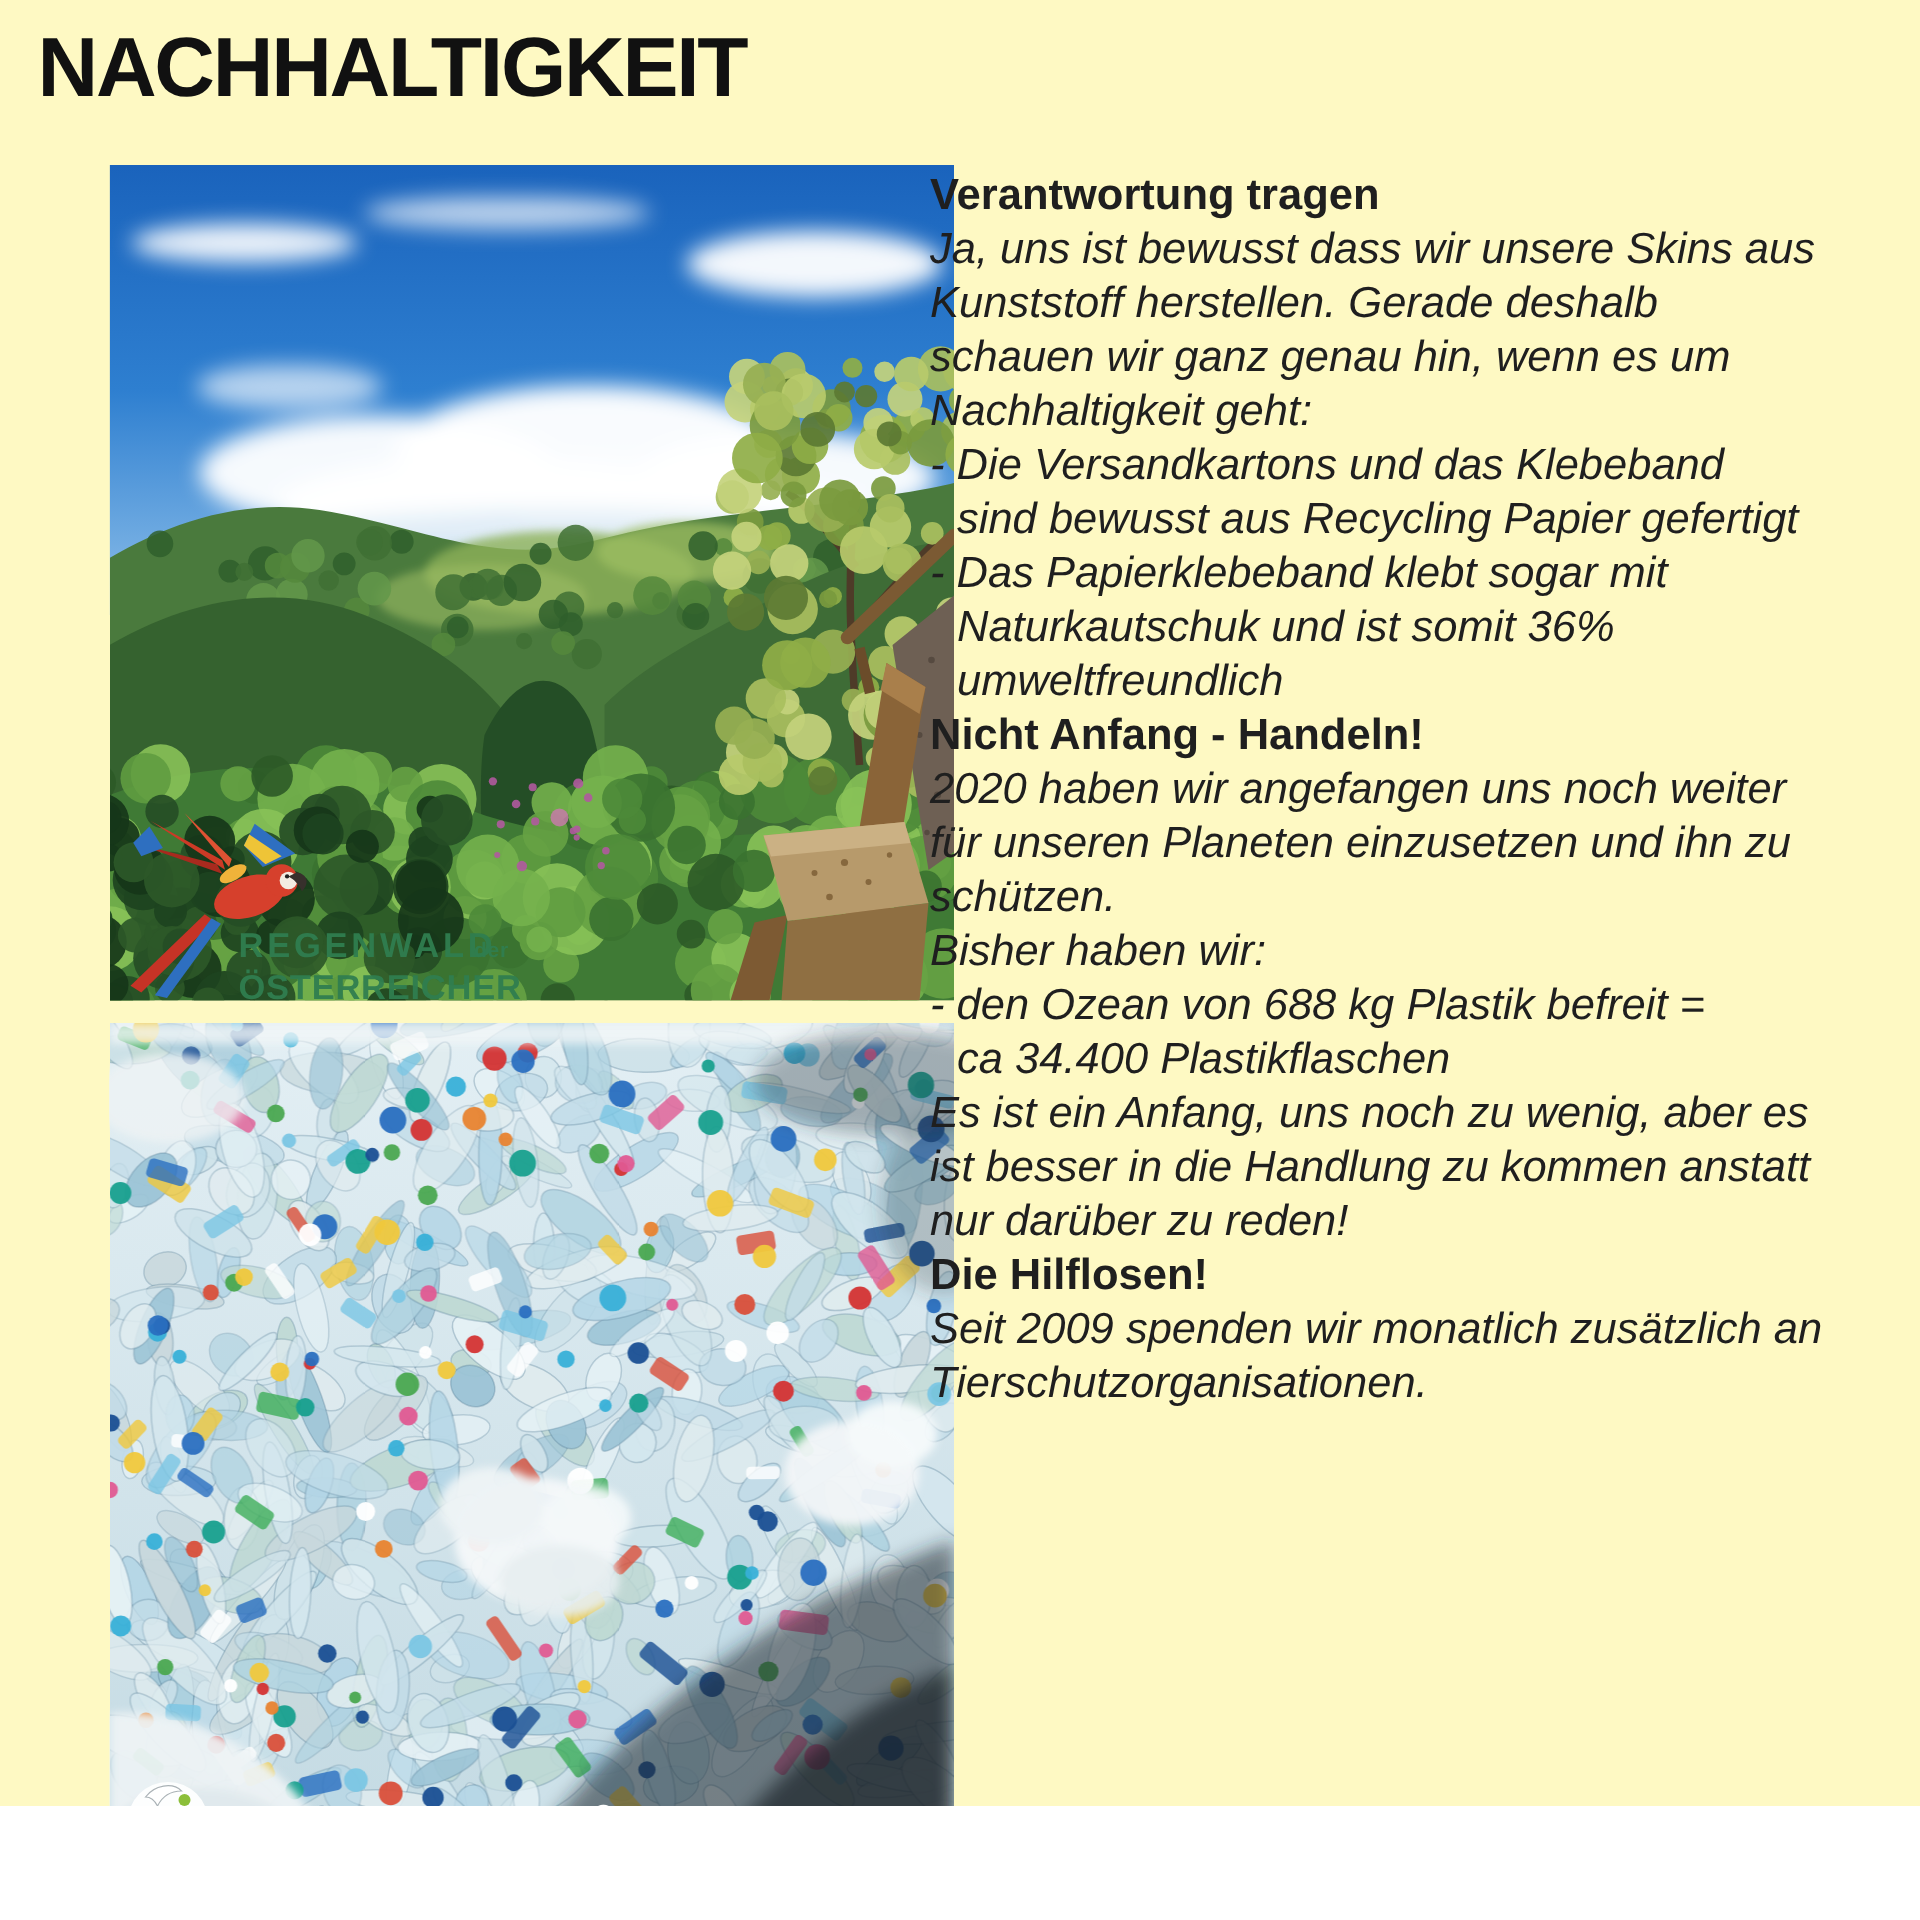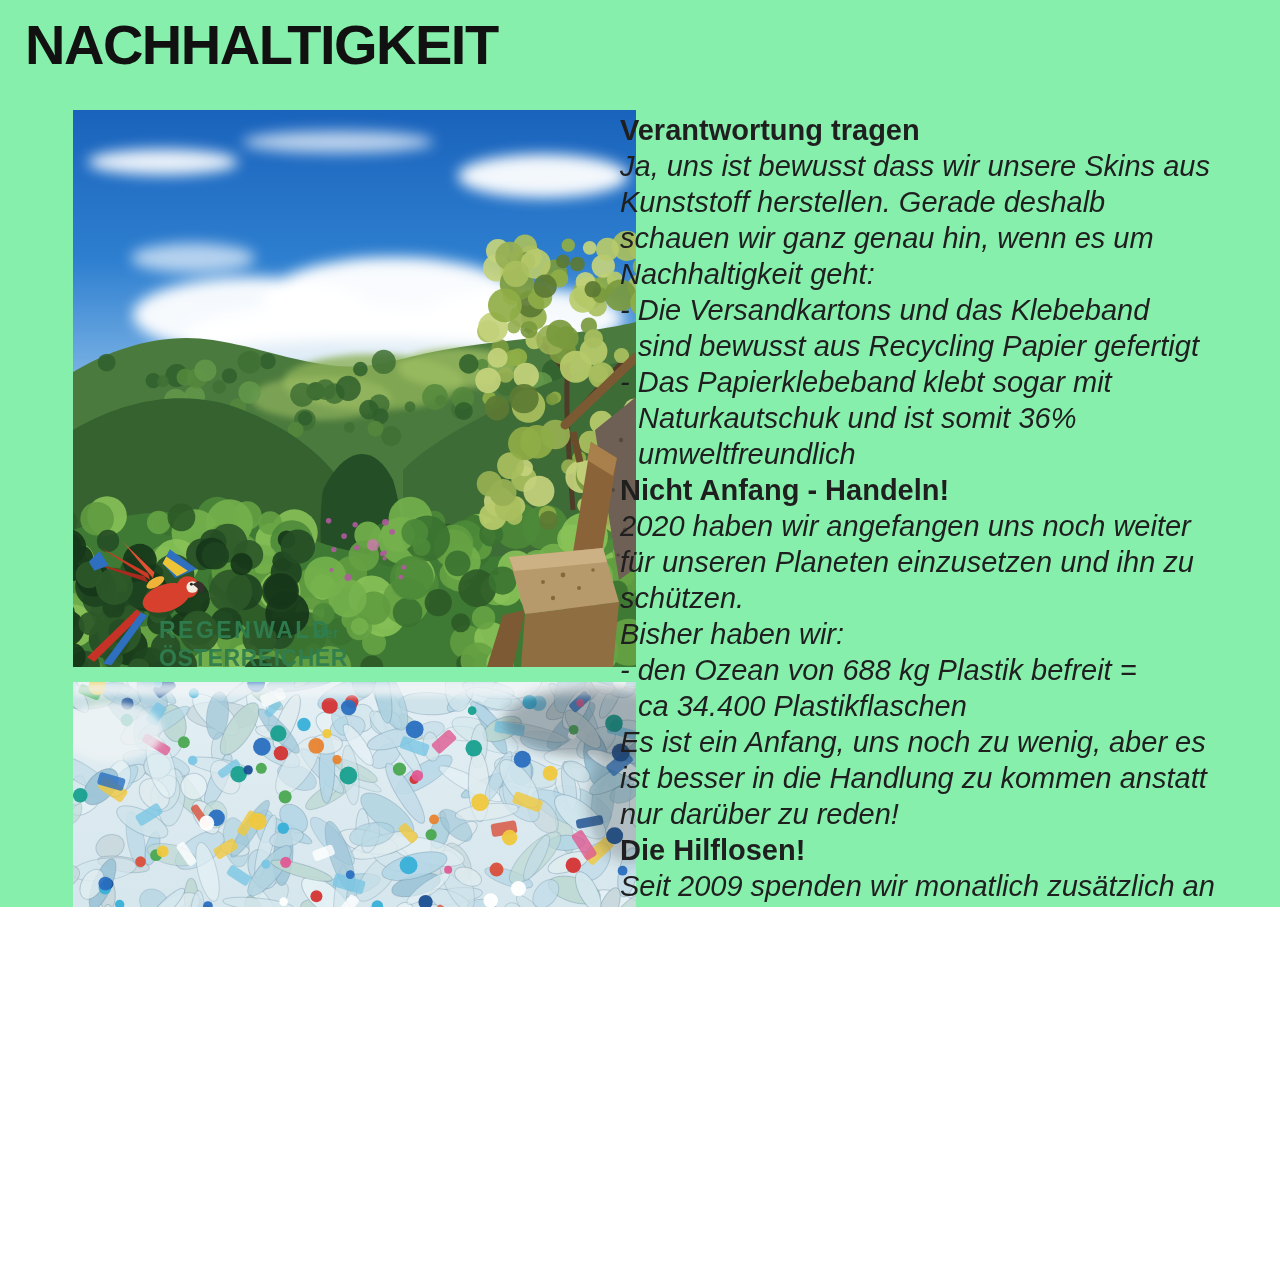--- a/index.html
+++ b/index.html
@@ -1,16 +1,16 @@
 <!DOCTYPE html>
 <html style="--text: #1f1f1f; --regenwald-green: #2f7d4f; --plasticbank-cyan: #35b8d6; --plasticbank-gray: #b9bcbe;"><head>
 <meta charset="utf-8">
 <style>
   html,body{margin:0;padding:0;background:#ffffff;}
-  .page{position:relative;width:1280px;height:907px;background:#86efac;overflow:hidden;
+  .page{position:relative;width:1280px;height:1204px;background:#fef9c3;overflow:hidden;
         font-family:"Liberation Sans",sans-serif;}
   .title{position:absolute;left:25px;top:14px;margin:0;font-size:56px;line-height:62px;
          font-weight:800;letter-spacing:-1.5px;color:#111;}
   .photo{position:absolute;left:27px;overflow:hidden;margin-left:46px;}
   .photo svg{display:block;width:100%;height:100%;}
   .photo.forest{top:110px;width:563px;height:557px;}
   .photo.plastic{top:682px;width:563px;height:582px;}
   .text-col{position:absolute;left:620px;top:112px;width:665px;
             color:var(--text,#1f1f1f);font-size:29px;line-height:36px;}
   .text-col h2{margin:0;font-size:29px;line-height:36px;font-weight:700;color:var(--text,#1f1f1f);}

